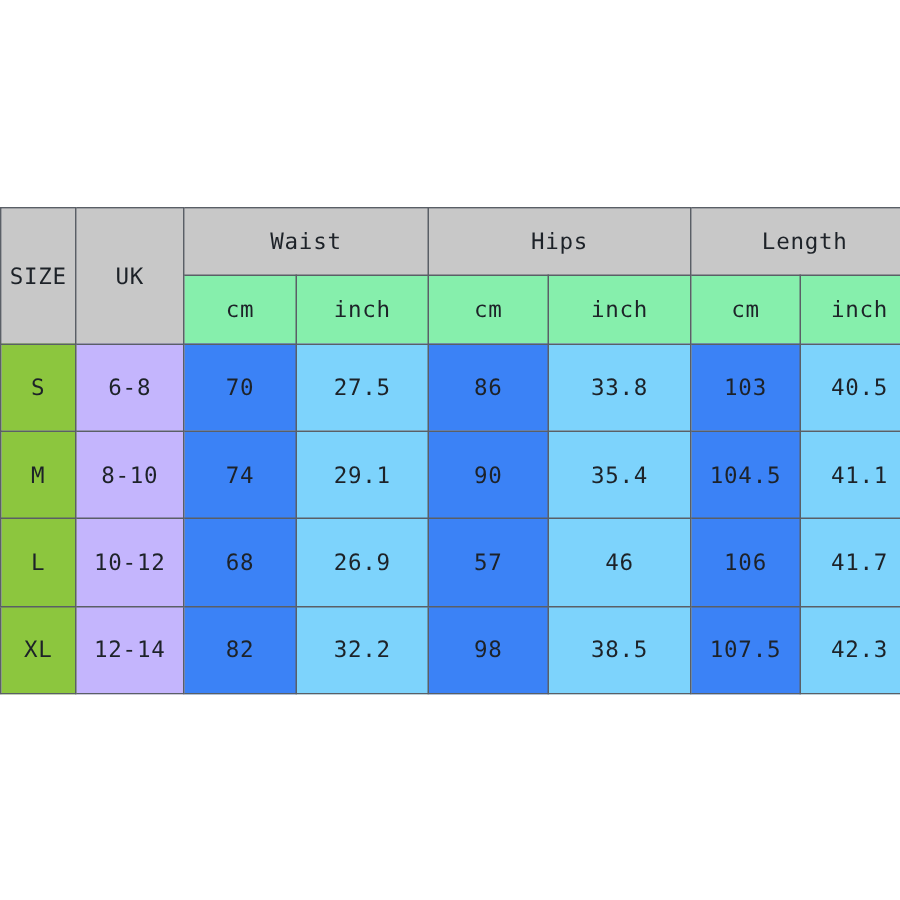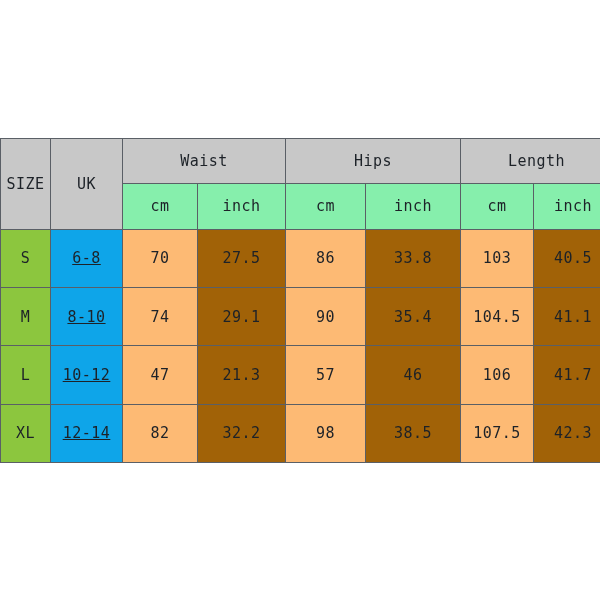--- a/index.html
+++ b/index.html
@@ -53,30 +53,29 @@
     color: #23282e;
     font-size: 14px;
   }
 
   
   td.c-size {
     background: #8cc63e;
     font-size: 16px;
   }
   td.c-uk {
-    background: #0ea5e9;
+    background: #c4b5fd;
     font-size: 16px;
-    text-decoration: underline;
   }
   td.c-cm {
-    background: #fdba74;
+    background: #3b82f6;
     font-size: 16px;
   }
   td.c-inch {
-    background: #a16207;
+    background: #7dd3fc;
     font-size: 16px;
   }
 
   
   col.w-size  { width: 50px; }
   col.w-uk    { width: 72px; }
   col.w-wcm   { width: 75px; }
   col.w-winch { width: 88px; }
   col.w-hcm   { width: 80px; }
   col.w-hinch { width: 95px; }
@@ -137,22 +136,22 @@
         <td class="c-inch">29.1</td>
         <td class="c-cm">90</td>
         <td class="c-inch">35.4</td>
         <td class="c-cm">104.5</td>
         <td class="c-inch">41.1</td>
       </tr>
 
       <tr class="row-data">
         <td class="c-size">L</td>
         <td class="c-uk">10-12</td>
-        <td class="c-cm">47</td>
-        <td class="c-inch">21.3</td>
+        <td class="c-cm">68</td>
+        <td class="c-inch">26.9</td>
         <td class="c-cm">57</td>
         <td class="c-inch">46</td>
         <td class="c-cm">106</td>
         <td class="c-inch">41.7</td>
       </tr>
 
       <tr class="row-data">
         <td class="c-size">XL</td>
         <td class="c-uk">12-14</td>
         <td class="c-cm">82</td>

